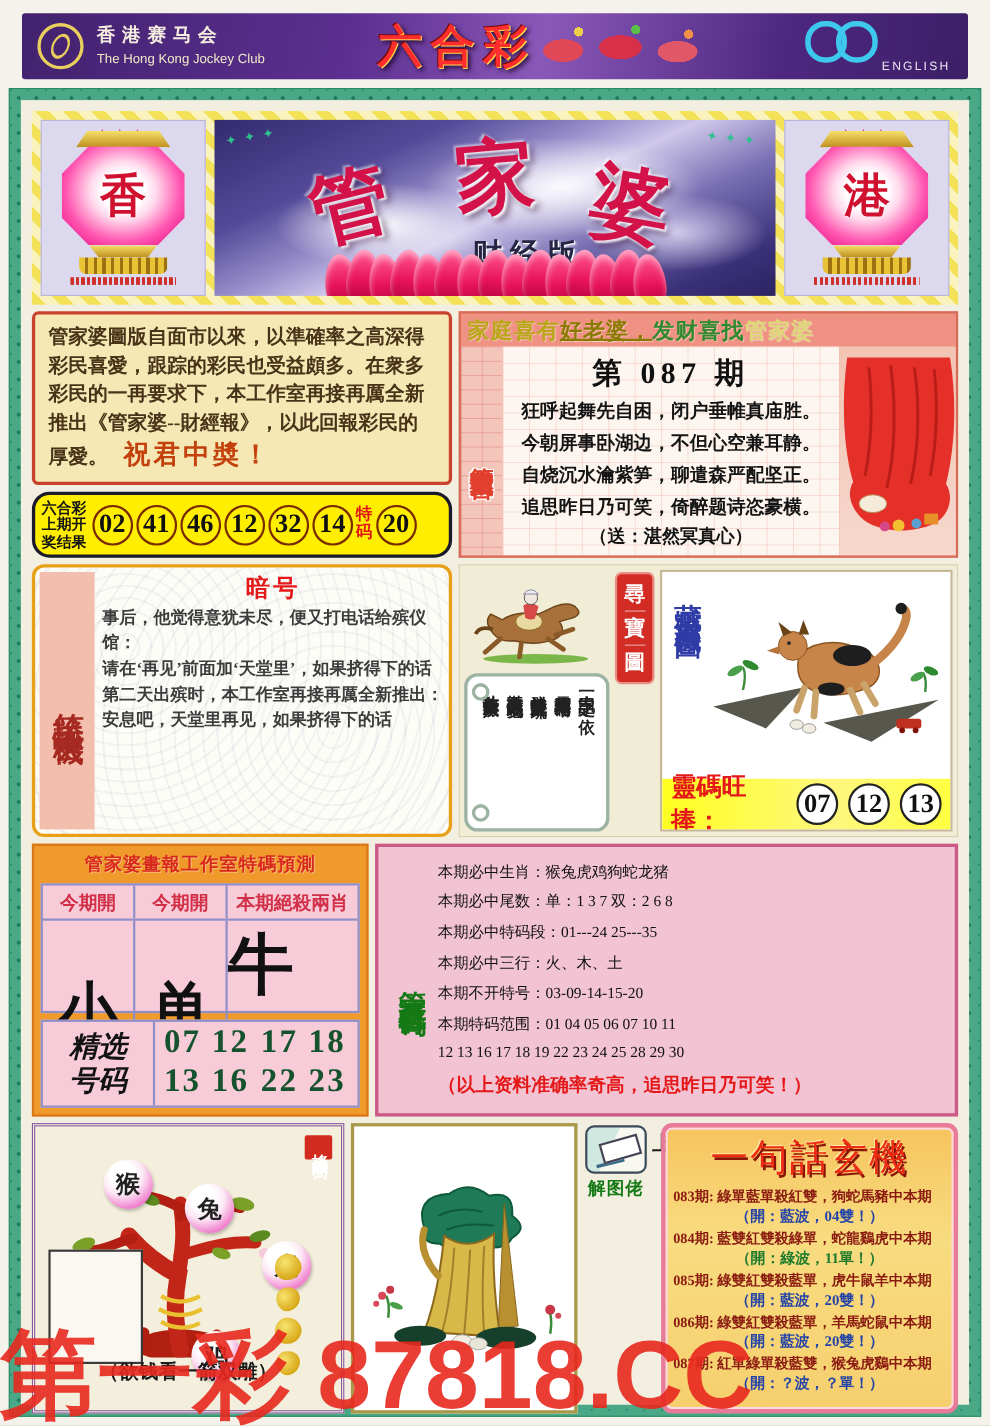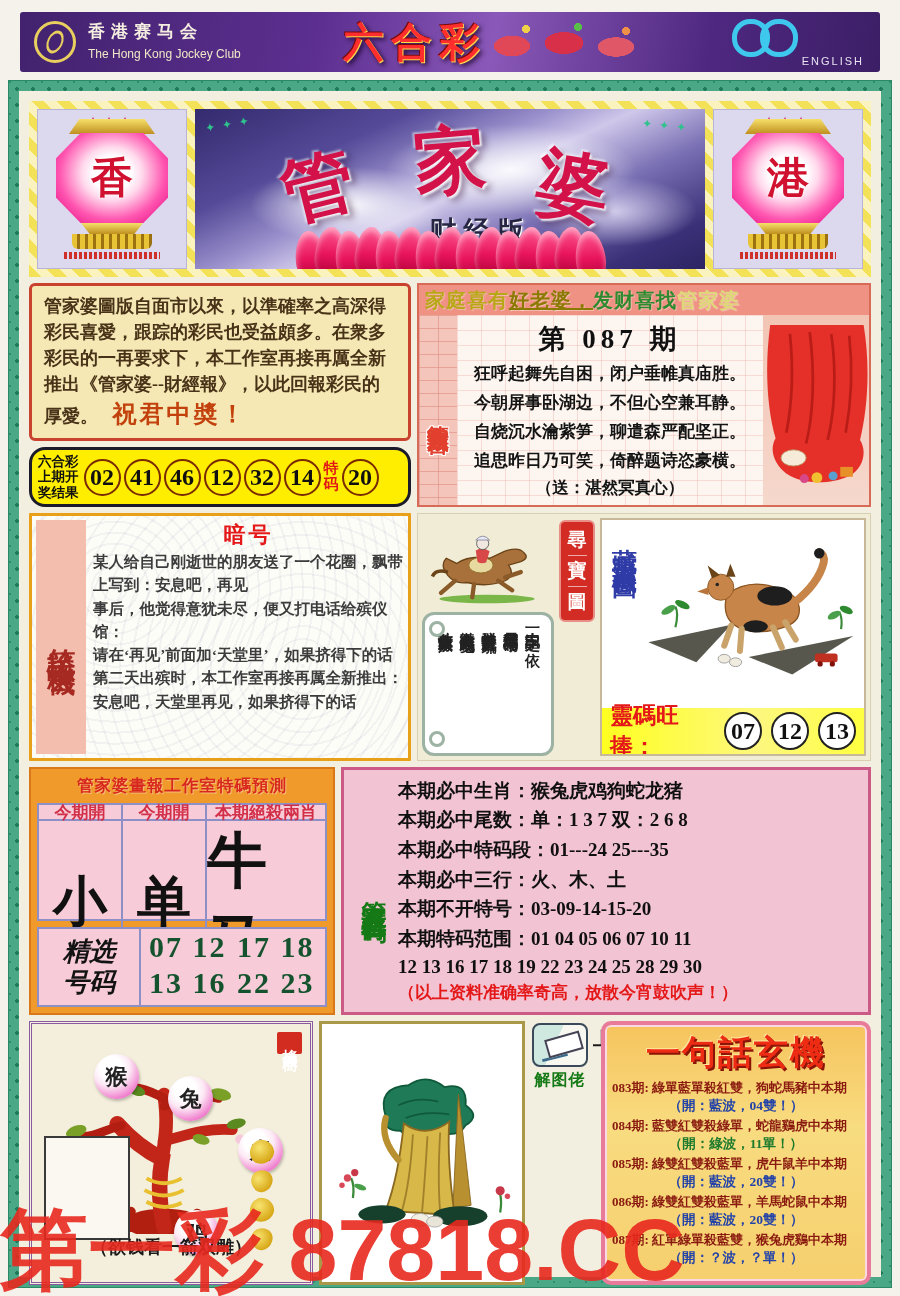--- a/index.html
+++ b/index.html
@@ -93,21 +93,21 @@
 text-shadow:1px 1px 0 #fff,-1px -1px 0 #fff,1px -1px 0 #fff,-1px 1px 0 #fff}
 .pv-center{flex:1;min-width:0;background-color:#fdf6f0;
 background-image:linear-gradient(rgba(238,176,168,.4) 1px,transparent 1px),linear-gradient(90deg,rgba(238,176,168,.4) 1px,transparent 1px);background-size:24px 15px;
 padding:3px 6px;text-align:center;display:flex;flex-direction:column;justify-content:space-evenly}
 .pv-issue{font-size:27px;font-weight:900;color:#101010;letter-spacing:5px}
 .pv-poem{font-size:17px;font-weight:bold;color:#141414;line-height:1.5;white-space:nowrap}
 .pv-gift{font-size:16.5px;font-weight:bold;color:#141414}
 .pv-cloth{width:106px;flex:none;background:linear-gradient(#f2c4b4,#f6d8cc)}
 
 
-.joke-box{width:382px;flex:none;background:#fdfdf8;border:3px solid #e8a018;border-radius:1px;display:flex;padding:4px;
+.joke-box{width:382px;flex:none;background:#fdfdf8;border:3px solid #e8a018;border-radius:11px;display:flex;padding:4px;
 background-image:repeating-radial-gradient(circle at 22% 30%,rgba(170,170,195,.13) 0 2px,transparent 2px 11px),repeating-radial-gradient(circle at 72% 62%,rgba(170,170,195,.13) 0 2px,transparent 2px 13px)}
 .joke-side{width:50px;flex:none;background:#f3bead;display:flex;align-items:center;justify-content:center;margin-right:7px}
 .joke-side b{writing-mode:vertical-rl;text-orientation:upright;font-size:28px;color:#a62a22;letter-spacing:5px}
 .joke-main{flex:1;min-width:0}
 .joke-title{text-align:center;font-size:22px;font-weight:900;color:#e41818;letter-spacing:3px}
 .joke-text p{font-size:15.5px;font-weight:bold;color:#3c3c3c;line-height:1.5}
 
 
 .treasure-box{flex:1;background:#f1ecd6;border:1px solid #d8d0b0;display:flex;padding:4px;gap:5px}
 .tr-left{width:132px;flex:none;display:flex;flex-direction:column;gap:4px}
@@ -124,37 +124,37 @@
 .tp-label{position:absolute;left:6px;top:8px;writing-mode:vertical-rl;text-orientation:upright;font-size:25px;font-weight:900;color:#2f3ba6;letter-spacing:7px}
 .dog-art{position:absolute;left:42px;top:2px;right:2px;height:188px}
 .lucky-bar{position:absolute;left:0;right:0;bottom:0;height:46px;background:linear-gradient(90deg,#ffff20,#fdf77e 60%,#ffff40);display:flex;align-items:center;padding:0 8px;gap:9px}
 .lucky-label{font-size:23px;font-weight:900;color:#e41818}
 .lucky-circle{width:38px;height:38px;flex:none;border:2.5px solid #222;border-radius:50%;background:#fff;display:flex;align-items:center;justify-content:center;font-size:24px;font-weight:bold;color:#111}
 
 
 .pred-box{width:306px;flex:none;background:#f09a2c;border:2px solid #d87818;padding:6px;display:flex;flex-direction:column;gap:6px}
 .pred-header{text-align:center;font-size:16.5px;font-weight:900;color:#d8281e;letter-spacing:1px;text-shadow:1px 1px 0 rgba(255,255,255,.35)}
 .pred-table{flex:1;display:flex;flex-direction:column;border:2px solid #8f8fc8;background:#f8cbd9;min-height:0}
-.pred-cols{display:flex;border-bottom:2px solid #8f8fc8;height:16px;flex:none}
+.pred-cols{display:flex;border-bottom:2px solid #8f8fc8;height:32px;flex:none}
 .pred-cols div{display:flex;align-items:center;justify-content:center;font-size:17px;font-weight:bold;color:#d23048;border-right:2px solid #8f8fc8}
 .pred-cols div:last-child,.pred-vals div:last-child{border-right:none}
 .cw1{width:84px;flex:none}.cw2{flex:1}
 .pred-vals{flex:1;display:flex}
 .pred-vals div{display:flex;align-items:center;justify-content:center;font-weight:900;color:#111;border-right:2px solid #8f8fc8;font-size:54px}
 .pred-vals .cw2{font-size:60px;letter-spacing:8px}
 .picks{height:80px;flex:none;display:flex;border:2px solid #8f8fc8;background:#f8cbd9}
 .picks-label{width:102px;flex:none;display:flex;flex-direction:column;align-items:center;justify-content:center;font-size:26px;font-weight:900;font-style:italic;color:#131313;border-right:2px solid #8f8fc8;line-height:1.2}
 .picks-nums{flex:1;display:flex;flex-direction:row;justify-content:center;padding-left:8px;font-size:30px;font-weight:bold;color:#14532d;letter-spacing:2px;line-height:1.2}
 
 
 .zhiyan-box{flex:1;background:#f2c3d2;border:3px solid #cc5a86;display:flex;padding:4px 8px;gap:2px}
 .zy-side{width:44px;flex:none;display:flex;align-items:center;justify-content:center}
 .zy-side b{writing-mode:vertical-rl;text-orientation:upright;font-size:25px;font-weight:900;color:#157a15;letter-spacing:3px}
 .zy-main{flex:1;min-width:0;display:flex;flex-direction:column;justify-content:space-evenly}
-.zy-line{font-size:19px;font-weight:bold;color:#101010;white-space:nowrap}
+.zy-line{font-size:14px;font-weight:normal;color:#101010;white-space:nowrap}
 .zy-foot{font-size:17px;font-weight:bold;color:#e41818;white-space:nowrap}
 
 
 .tree-box{width:284px;flex:none;background:#f4efdc;border:3px double #8a5aa0;position:relative;overflow:hidden}
 .tree-label{position:absolute;top:8px;right:8px;background:#d22c20;padding:5px 3px;writing-mode:vertical-rl;text-orientation:upright;color:#fff;font-size:15px;font-weight:bold;letter-spacing:4px;border-radius:2px;z-index:3}
 .tree-art{position:absolute;left:14px;top:10px;z-index:1}
 .ball{position:absolute;width:45px;height:45px;border-radius:50%;display:flex;align-items:center;justify-content:center;font-size:22px;font-weight:900;color:#222;z-index:2;
 background:radial-gradient(circle at 38% 30%,#fff 0 26%,#fce8f4 45%,#ee6ec8 80%,#d832a8 100%);box-shadow:1px 2px 3px rgba(0,0,0,.25)}
 .blank-square{position:absolute;left:12px;bottom:42px;width:86px;height:104px;background:#faf8f0;border:2px solid #3a3a3a;z-index:2}
 .gold-decor{position:absolute;right:36px;top:116px;display:flex;flex-direction:column;gap:5px;z-index:2}
@@ -168,21 +168,21 @@
 .jietu-frame{flex:1;background:#fff;border:3px solid #a89848;position:relative;display:flex;align-items:center;justify-content:center;overflow:hidden}
 .jietu-iconcol{width:62px;flex:none;display:flex;flex-direction:column;align-items:center;gap:3px;padding-top:2px}
 .jietu-icon{width:56px;height:44px;border:2px solid #3a4a5a;border-radius:8px;background:linear-gradient(115deg,#cfe8e0 0 42%,#f8f8f0 42%);position:relative;overflow:hidden;flex:none}
 .jietu-icon::after{content:"";position:absolute;right:4px;top:10px;width:32px;height:15px;background:#fff;border:2px solid #445;transform:rotate(-16deg)}
 .jietu-icon::before{content:"";position:absolute;left:8px;bottom:6px;width:26px;height:3px;background:#3a6a8a;transform:rotate(-14deg)}
 .jietu-iconlabel{font-size:16px;font-weight:900;color:#157a15;letter-spacing:1px}
 .jietu-caption{height:36px;flex:none;display:flex;align-items:center;font-size:18px;font-weight:bold;color:#1a1a1a}
 
 
 .yijuhua-box{flex:1;min-width:0;background:linear-gradient(180deg,#f6c45e 0%,#f8dc80 40%,#f6cf6e 100%);border:4px solid #e87b9a;border-radius:10px;box-shadow:inset 0 0 0 2px #fbd9e4;padding:5px 7px 3px;display:flex;flex-direction:column;overflow:hidden}
-.yj-title{text-align:center;font-size:34px;font-weight:700;color:#ee2c14;letter-spacing:2px;margin-bottom:3px;
+.yj-title{text-align:center;font-size:34px;font-weight:400;color:#ee2c14;letter-spacing:2px;margin-bottom:3px;
 text-shadow:2px 2px 0 #8a1408,-1px -1px 0 #ffe8a0}
 .yj-entry{margin-bottom:2px}
 .yj-line{font-size:13px;font-weight:bold;color:#8a1a10;white-space:nowrap}
 .yj-result{text-align:center;font-size:13.5px;font-weight:bold;white-space:nowrap}
 
 
 .watermark{position:absolute;left:0;bottom:2px;width:100%;font-size:88px;font-weight:900;line-height:1;color:rgba(232,40,30,.9);white-space:nowrap;z-index:50;pointer-events:none;font-family:"Liberation Sans","DejaVu Sans",sans-serif}
 </style>
 </head>
 <body>
@@ -320,21 +320,20 @@
       </div>
 
       <div class="row row2">
         <div class="joke-box">
           <div class="joke-side">
               <b>笑談悟玄機</b>
             </div>
           <div class="joke-main">
             <div class="joke-title">暗号</div>
             <div class="joke-text">
-              <p>某人给自己刚逝世的朋友送了一个花圈，飘带上写到：安息吧，再见</p>
               <p>事后，他觉得意犹未尽，便又打电话给殡仪馆：</p>
               <p>请在‘再见’前面加‘天堂里’，如果挤得下的话</p>
               <p>第二天出殡时，本工作室再接再厲全新推出：</p>
               <p>安息吧，天堂里再见，如果挤得下的话</p>
             </div>
           </div>
         </div>
 
         <div class="treasure-box">
           <div class="tr-left">
@@ -438,21 +437,21 @@
               <b>管家婆直言特码</b>
             </div>
           <div class="zy-main">
             <div class="zy-line">本期必中生肖：猴兔虎鸡狗蛇龙猪</div>
             <div class="zy-line">本期必中尾数：单：1 3 7 双：2 6 8</div>
             <div class="zy-line">本期必中特码段：01---24 25---35</div>
             <div class="zy-line">本期必中三行：火、木、土</div>
             <div class="zy-line">本期不开特号：03-09-14-15-20</div>
             <div class="zy-line">本期特码范围：01 04 05 06 07 10 11</div>
             <div class="zy-line">12 13 16 17 18 19 22 23 24 25 28 29 30</div>
-            <div class="zy-foot">（以上资料准确率奇高，放散今宵鼓吹声！）</div>
+            <div class="zy-foot">（以上资料准确率奇高，追思昨日乃可笑！）</div>
           </div>
         </div>
       </div>
 
       <div class="row row4">
         <div class="tree-box">
           <div class="tree-label">搖錢樹</div>
           <div class="tree-art">
             <svg viewBox="0 0 240 205" width="240" height="200">
               <ellipse cx="118" cy="194" rx="42" ry="15" fill="#b01f10"></ellipse>

